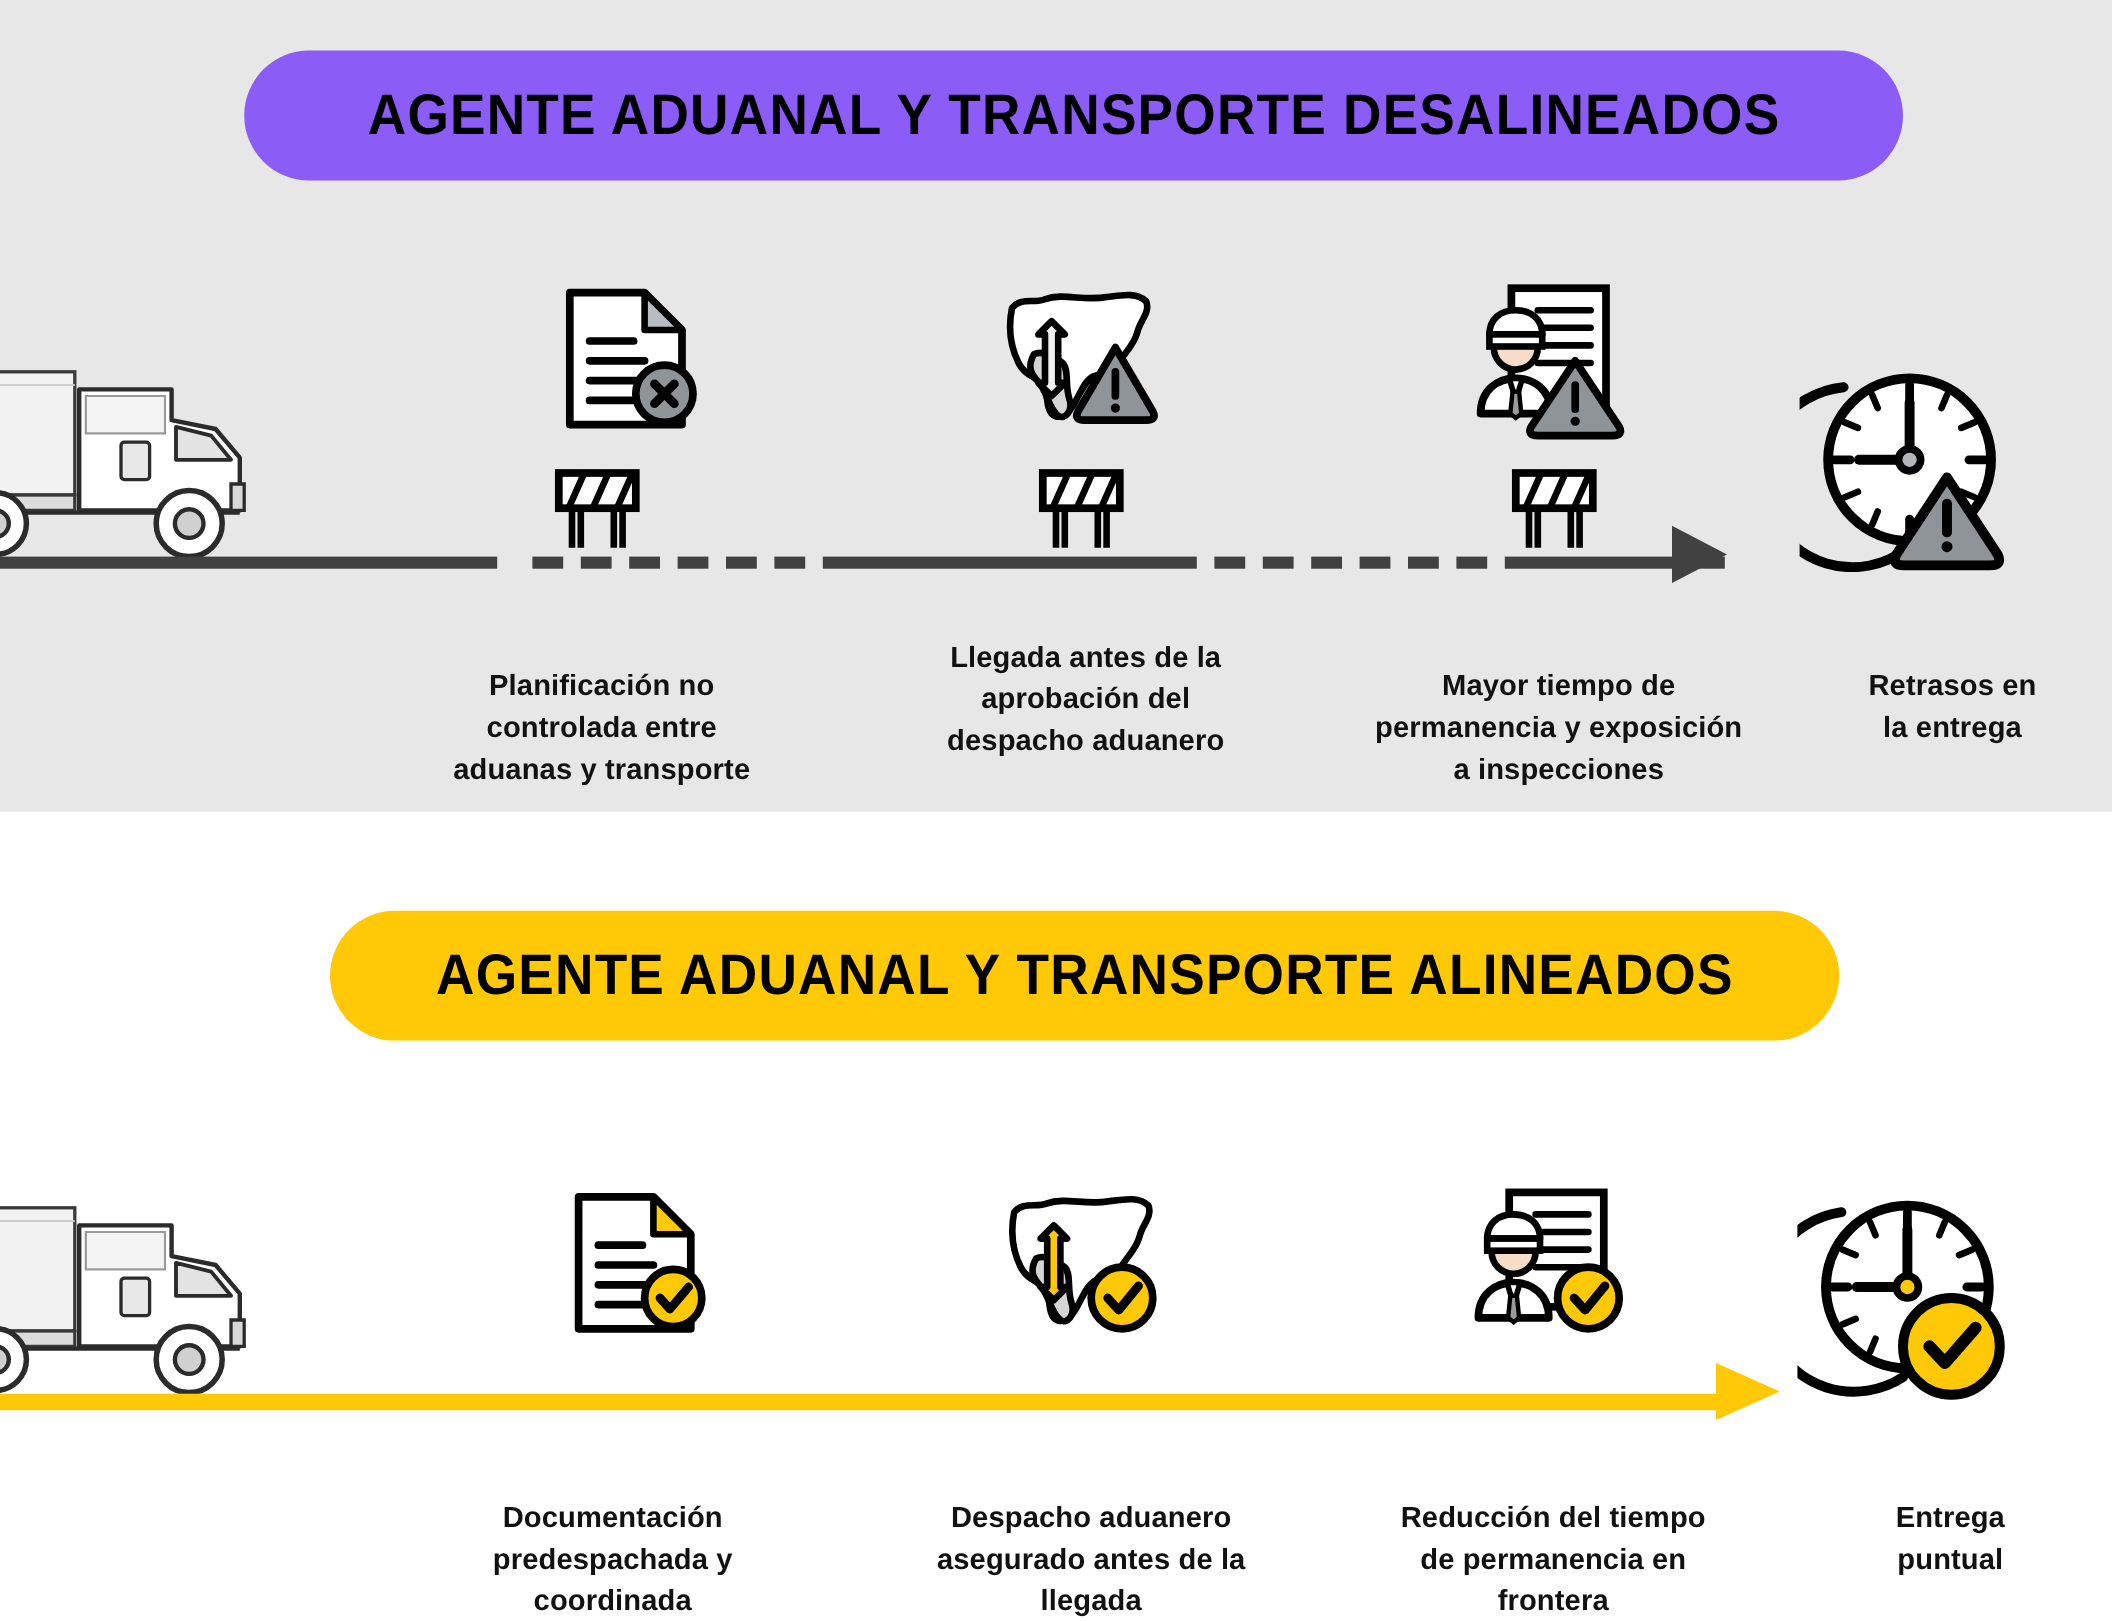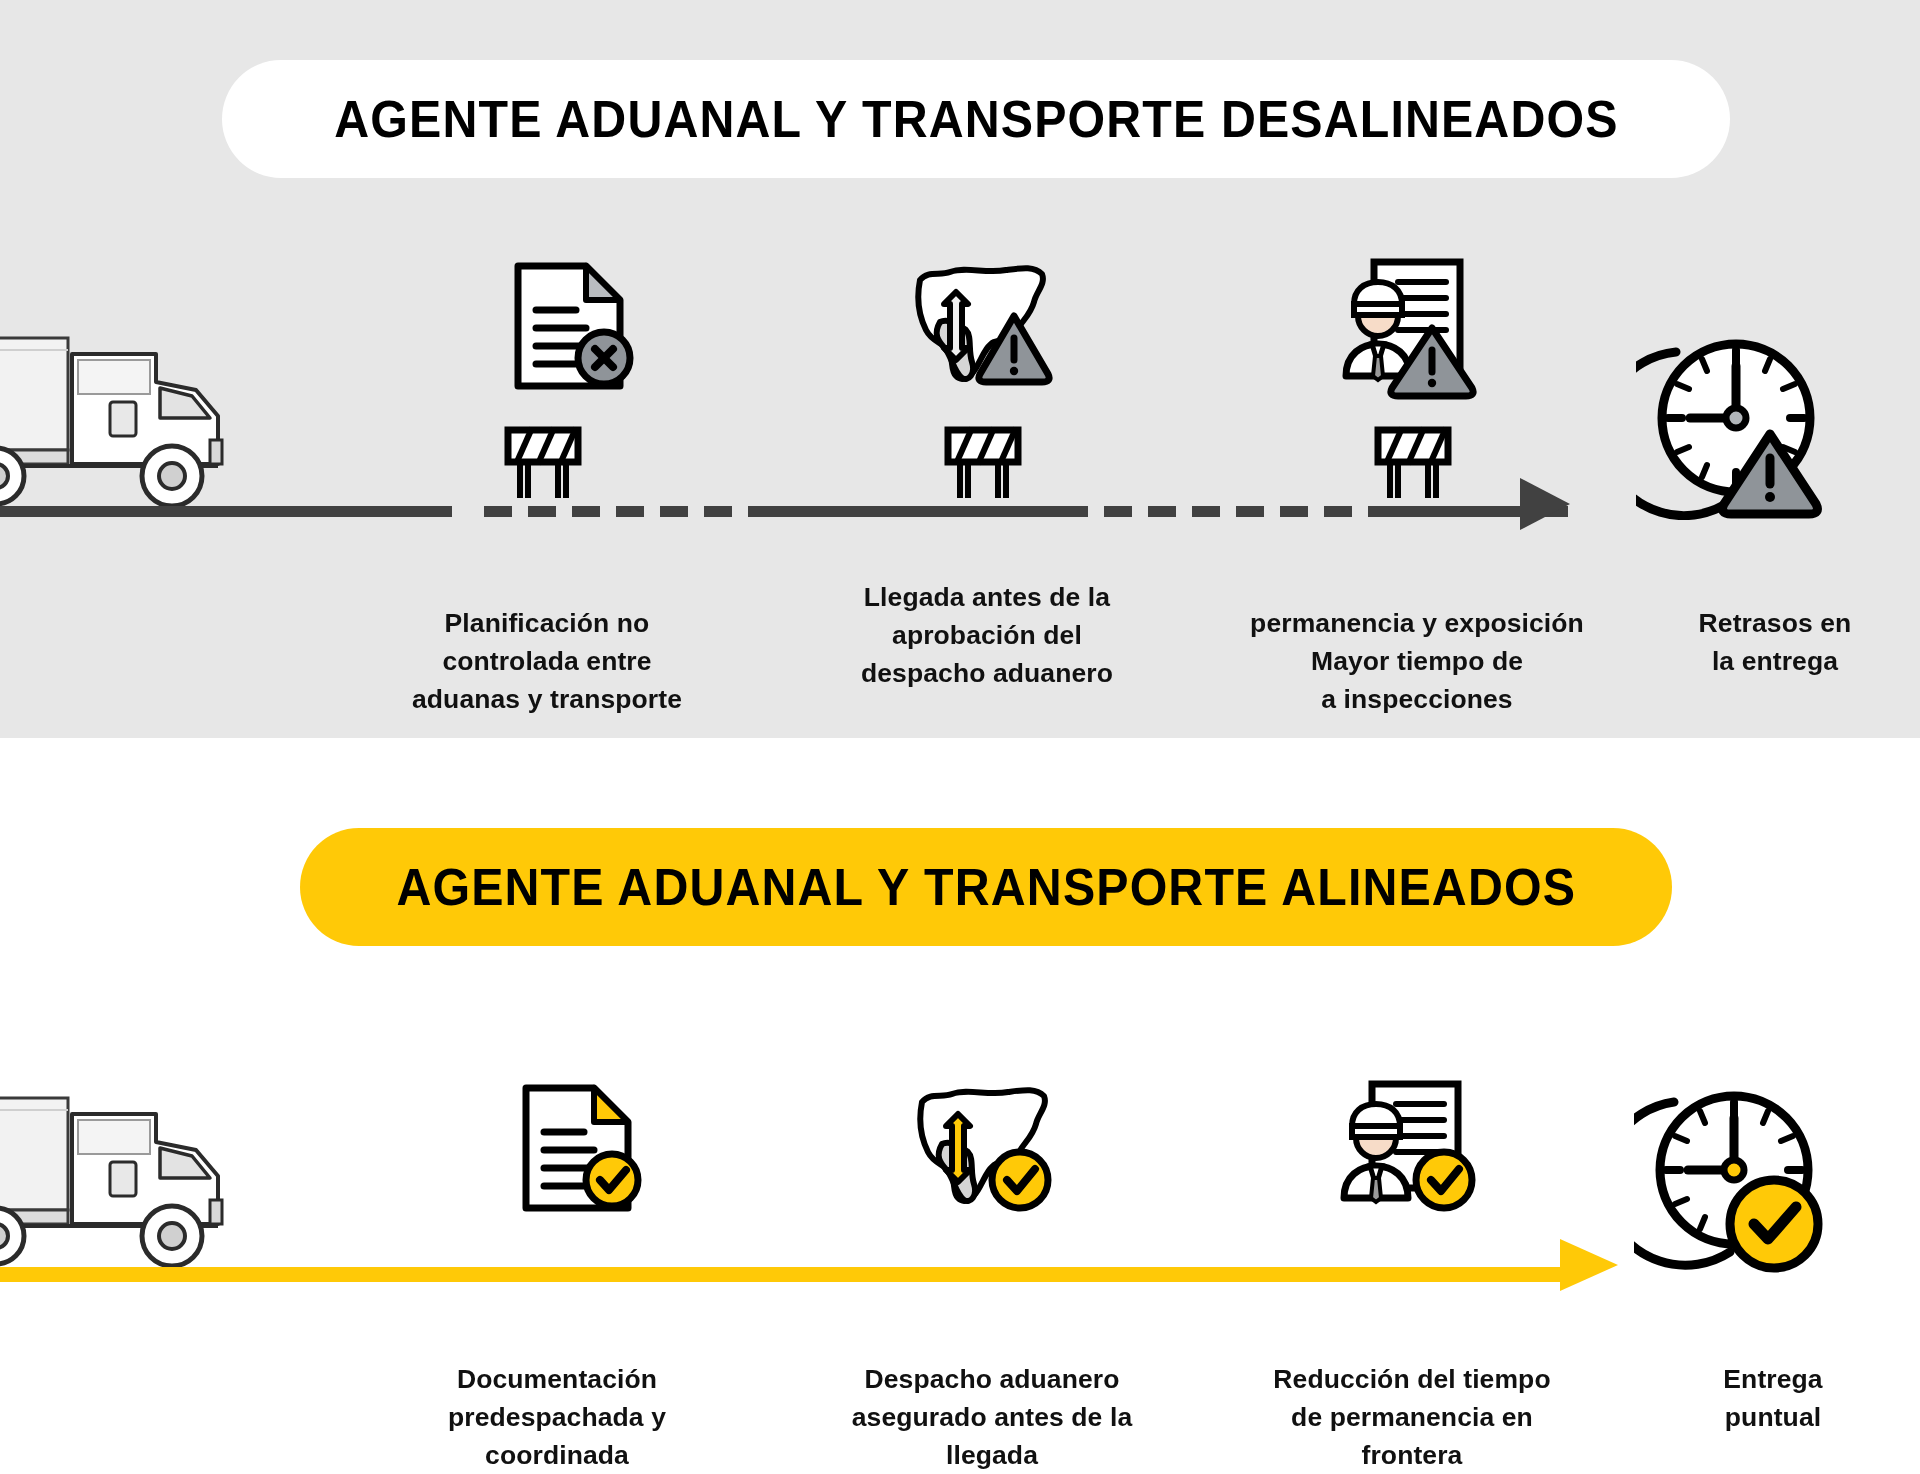--- a/index.html
+++ b/index.html
@@ -29,21 +29,21 @@
   }
   .title-pill span {
     font-family: "Liberation Sans", sans-serif;
     font-weight: bold;
     font-size: 52px;
     letter-spacing: 1.2px;
     color: #000000;
     white-space: nowrap;
     transform: scaleX(0.93);
   }
-  .pill-gray   { left: 222px; top: 60px;  width: 1508px; background: #ffffff; }
+  .pill-gray   { left: 222px; top: 46px;  width: 1508px; background: #8b5cf6; }
   .pill-yellow { left: 300px; top: 828px; width: 1372px; background: #ffc907; }
 
   
   .line-wrap { position: absolute; left: 0; width: 1920px; height: 40px; }
   .line-top    { top: 492px; }
   .line-bottom { top: 1255px; }
 
   .dashed-line {
     position: absolute;
     left: 0; top: 14px;
@@ -293,22 +293,22 @@
       <div>Planificación no</div>
       <div>controlada entre</div>
       <div>aduanas y transporte</div>
     </div>
     <div class="caption" style="left:812px; top:546px; width:350px;">
       <div>Llegada antes de la</div>
       <div>aprobación del</div>
       <div>despacho aduanero</div>
     </div>
     <div class="caption" style="left:1212px; top:572px; width:410px;">
+      <div>Mayor tiempo de</div>
       <div>permanencia y exposición</div>
-      <div>Mayor tiempo de</div>
       <div>a inspecciones</div>
     </div>
     <div class="caption" style="left:1630px; top:572px; width:290px;">
       <div>Retrasos en</div>
       <div>la entrega</div>
     </div>
 
   </div>
 
   <div class="section section-aligned">

